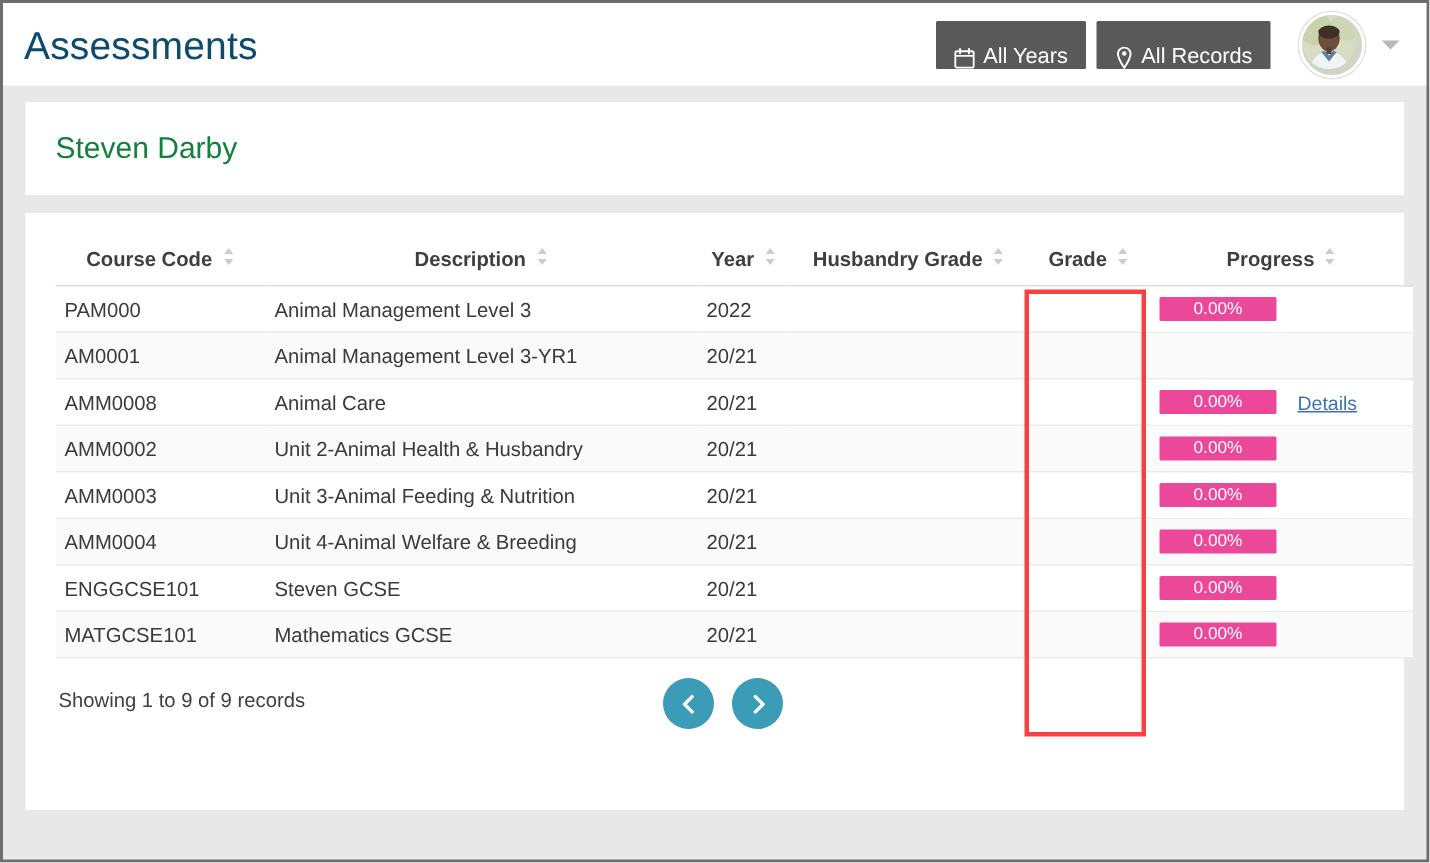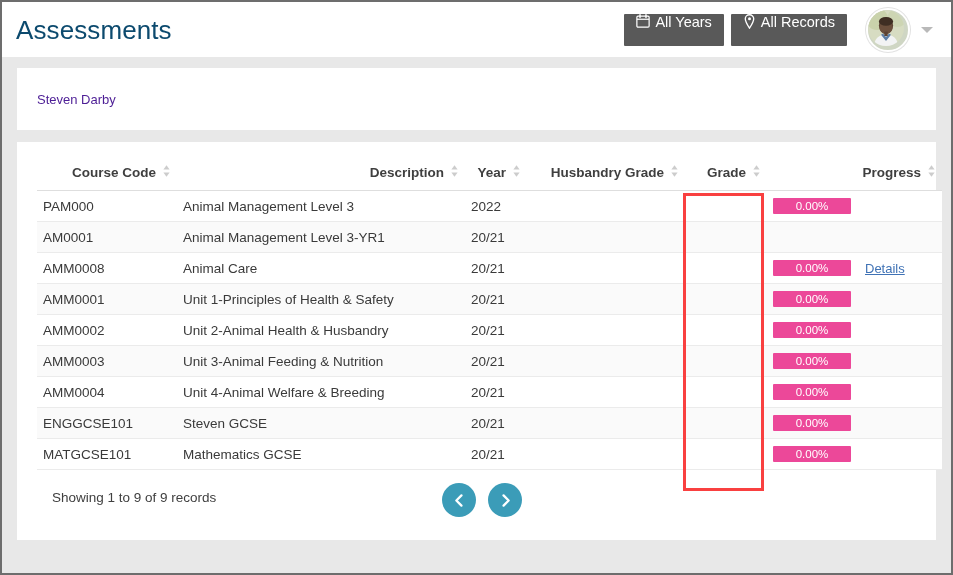--- a/index.html
+++ b/index.html
@@ -50,21 +50,21 @@
   }
   .filter-btn {
     background: #595959;
     color: #ffffff;
     border: none;
     height: 32px;
     padding: 0 12px;
     font-size: 14.5px;
     font-family: "Liberation Sans", sans-serif;
     display: inline-flex;
-    align-items: flex-start;
+    align-items: flex-end;
     gap: 5px;
     cursor: pointer;
     border-radius: 1px;
     white-space: nowrap;
   }
   .filter-btn svg { display:block; }
   .avatar-wrap {
     display: flex;
     align-items: center;
     gap: 11px;
@@ -100,22 +100,22 @@
     box-sizing: border-box;
   }
   .student-panel {
     height: 62px;
     display: flex;
     align-items: center;
     padding: 0 20px;
     margin-bottom: 12px;
   }
   .student-name {
-    font-size: 13px;
-    color: #4c1d95;
+    font-size: 20px;
+    color: #15803d;
   }
   .table-panel {
     padding: 18px 20px 16px 20px;
     height: 398px;
     box-sizing: border-box;
   }
 
   
   table.grid {
     width: 100%;
@@ -132,21 +132,21 @@
     padding: 4px 6px 9px 6px;
     border-bottom: 1px solid #dedede;
     vertical-align: bottom;
     position: relative;
     cursor: pointer;
     white-space: nowrap;
   }
   table.grid th .th-inner {
     display: flex;
     align-items: center;
-    justify-content: flex-end;
+    justify-content: center;
     gap: 6px;
   }
   .sort-ico {
     display: inline-block;
     width: 9px;
     flex: 0 0 auto;
     opacity: .9;
   }
   table.grid td {
     padding: 7px 6px;
@@ -206,21 +206,21 @@
   
   .table-footer {
     position: relative;
     margin-top: 13px;
     height: 42px;
   }
   .showing-text {
     font-size: 13.5px;
     color: #404040;
     position: absolute;
-    left: 15px;
+    left: 2px;
     top: 7px;
   }
   .pager {
     position: absolute;
     left: 405px;
     top: 0;
     display: flex;
     gap: 12px;
   }
   .pg-btn {
@@ -413,32 +413,20 @@
               <td></td>
               <td></td>
               <td class="progress-cell">
                 <div class="progress-flex">
                   <div class="progress-bar">0.00%</div>
                   <span class="details-link">Details</span>
                 </div>
               </td>
             </tr>
             <tr>
-              <td class="indent-2">AMM0001</td>
-              <td>Unit 1-Principles of Health &amp; Safety</td>
-              <td>20/21</td>
-              <td></td>
-              <td></td>
-              <td class="progress-cell">
-                <div class="progress-flex">
-                  <div class="progress-bar">0.00%</div>
-                </div>
-              </td>
-            </tr>
-            <tr>
               <td class="indent-2">AMM0002</td>
               <td>Unit 2-Animal Health &amp; Husbandry</td>
               <td>20/21</td>
               <td></td>
               <td></td>
               <td class="progress-cell">
                 <div class="progress-flex">
                   <div class="progress-bar">0.00%</div>
                 </div>
               </td>

